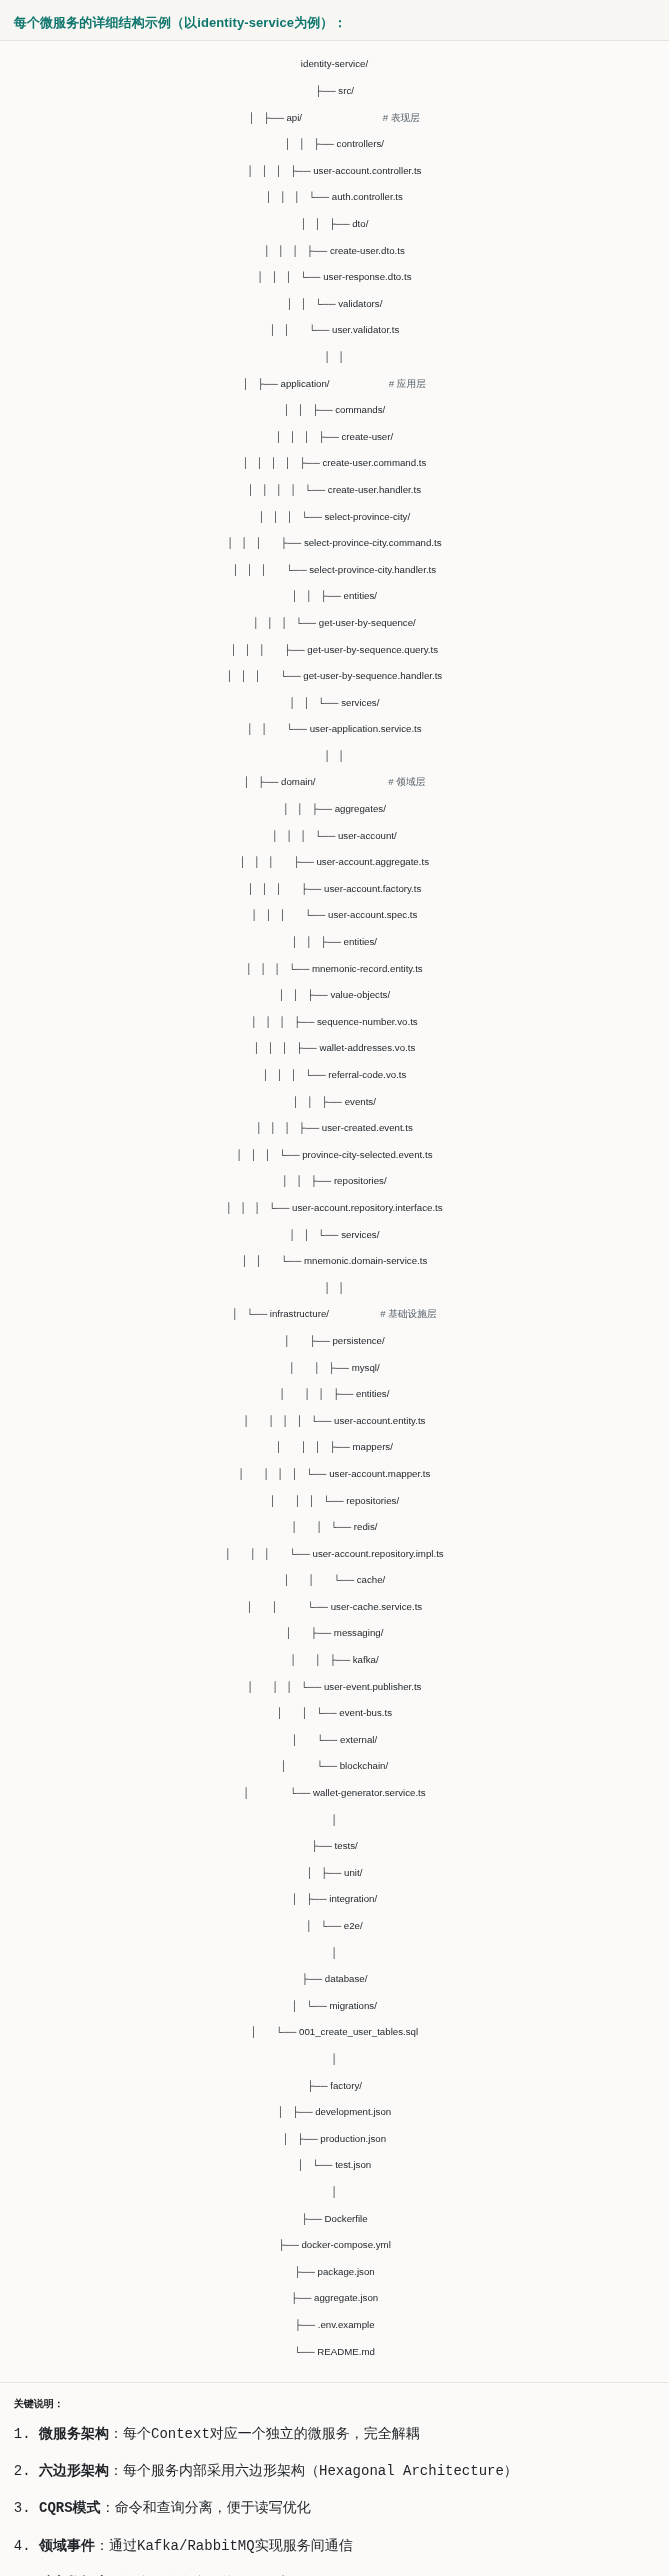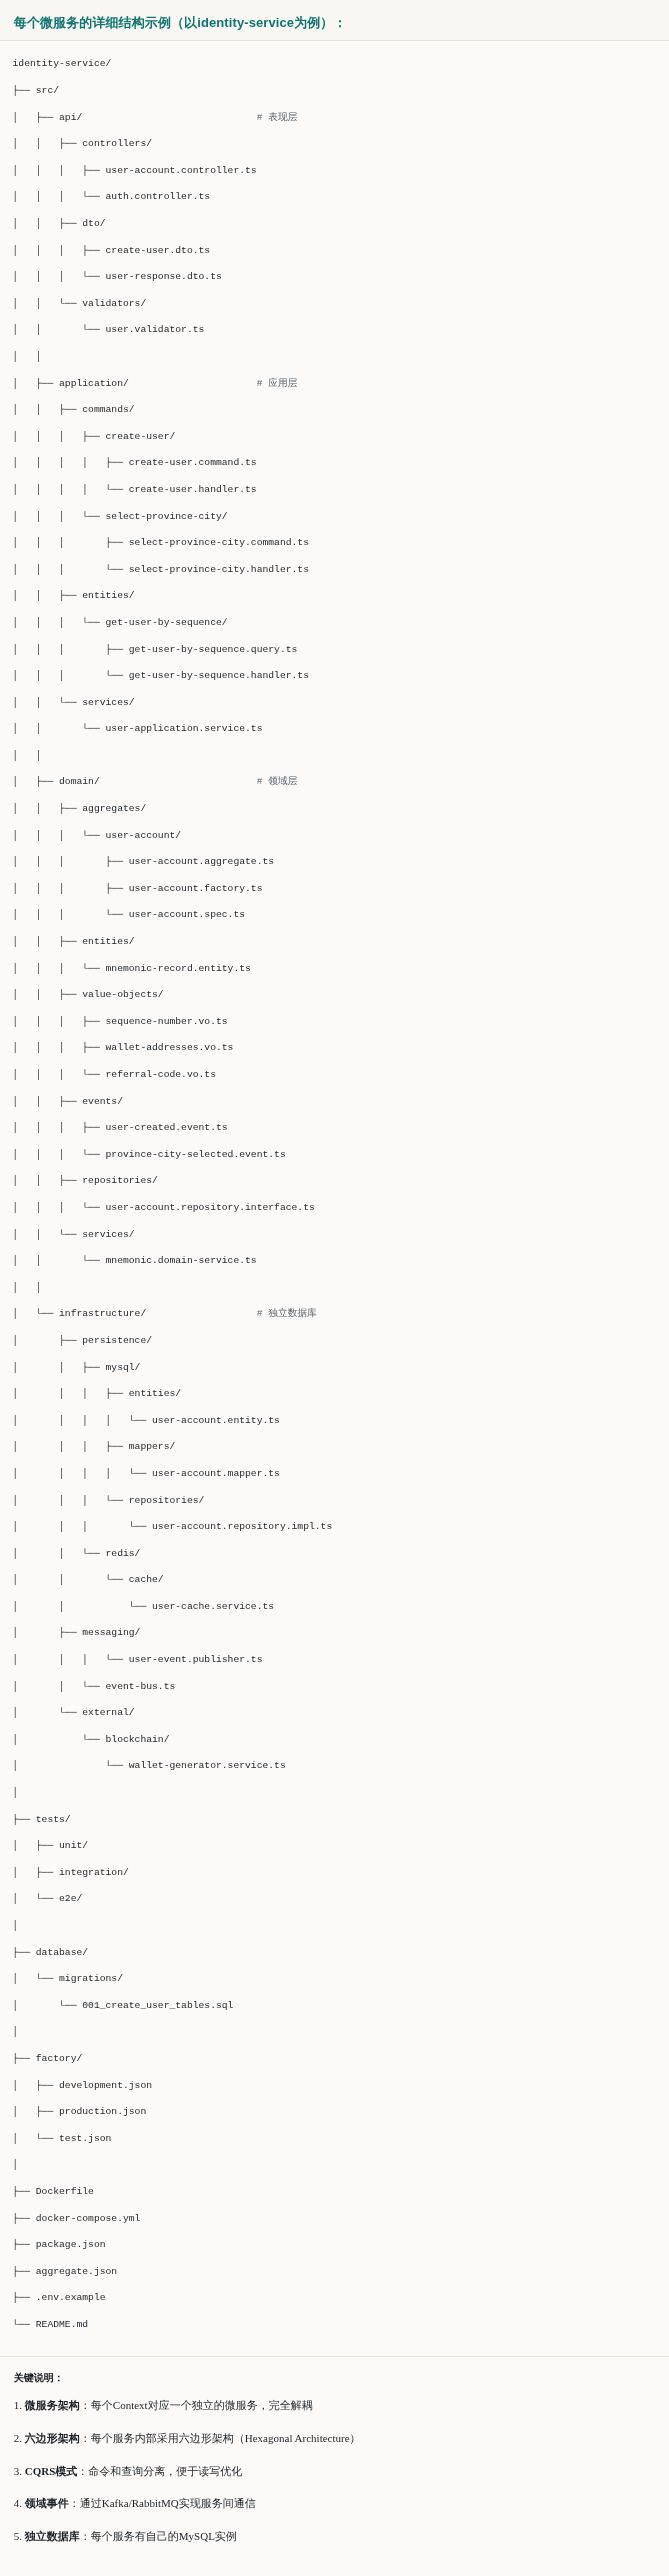--- a/index.html
+++ b/index.html
@@ -18,43 +18,44 @@
     font-weight:bold;
     font-size:13px;
     line-height:1.35;
     color:#0f766e;
     letter-spacing:0.1px;
   }
 
   
   .tree-wrap{padding:16.3px 12.5px 11.3px 12.5px;background:#fbfaf8;}
   .tree{
-    font-family:Liberation Mono, monospace;
+    font-family:Liberation Sans, sans-serif;
     font-size:9.7px;
     line-height:13.3px;
     color:#24292f;
     white-space:pre;
     letter-spacing:0px;
+    text-align:center;
   }
   .tree .row{display:block;white-space:pre;min-height:13.3px;}
   .tree .cmt{color:#57606a;}
 
   
   .notes-wrap{padding:5px 13.8px 16.3px 13.8px;background:#fbfaf8;border-top:0.6px solid #e6e3dd;}
   .notes-title{
     font-family:"Liberation Serif", serif;
     font-weight:bold;
     font-size:10px;
     line-height:1.4;
     color:#16191d;
     margin:8.8px 0 12.5px 0;
   }
   .note-item{
-    font-family:Liberation Serif, serif;
-    font-size:11px;
+    font-family:Liberation Mono, monospace;
+    font-size:14px;
     line-height:1.5;
     color:#1f2328;
     margin:0 0 16.3px 0;
   }
   .note-item .num{font-weight:normal;}
   .note-item .lead{font-weight:bold;}
   .note-item .body{font-weight:normal;}
 </style>
 </head>
 <body>
@@ -106,33 +107,34 @@
 <span class="row"><span>│   │   │   ├── wallet-addresses.vo.ts</span></span>
 <span class="row"><span>│   │   │   └── referral-code.vo.ts</span></span>
 <span class="row"><span>│   │   ├── events/</span></span>
 <span class="row"><span>│   │   │   ├── user-created.event.ts</span></span>
 <span class="row"><span>│   │   │   └── province-city-selected.event.ts</span></span>
 <span class="row"><span>│   │   ├── repositories/</span></span>
 <span class="row"><span>│   │   │   └── user-account.repository.interface.ts</span></span>
 <span class="row"><span>│   │   └── services/</span></span>
 <span class="row"><span>│   │       └── mnemonic.domain-service.ts</span></span>
 <span class="row"><span>│   │</span></span>
-<span class="row"><span>│   └── infrastructure/</span><span>                   </span><span class="cmt"># 独立数据库</span></span>
+<span class="row"><span>│   └── infrastructure/</span><span>                   </span><span class="cmt"># 基础设施层</span></span>
 <span class="row"><span>│       ├── persistence/</span></span>
 <span class="row"><span>│       │   ├── mysql/</span></span>
 <span class="row"><span>│       │   │   ├── entities/</span></span>
 <span class="row"><span>│       │   │   │   └── user-account.entity.ts</span></span>
 <span class="row"><span>│       │   │   ├── mappers/</span></span>
 <span class="row"><span>│       │   │   │   └── user-account.mapper.ts</span></span>
 <span class="row"><span>│       │   │   └── repositories/</span></span>
+<span class="row"><span>│       │   └── redis/</span></span>
 <span class="row"><span>│       │   │       └── user-account.repository.impl.ts</span></span>
-<span class="row"><span>│       │   └── redis/</span></span>
 <span class="row"><span>│       │       └── cache/</span></span>
 <span class="row"><span>│       │           └── user-cache.service.ts</span></span>
 <span class="row"><span>│       ├── messaging/</span></span>
+<span class="row"><span>│       │   ├── kafka/</span></span>
 <span class="row"><span>│       │   │   └── user-event.publisher.ts</span></span>
 <span class="row"><span>│       │   └── event-bus.ts</span></span>
 <span class="row"><span>│       └── external/</span></span>
 <span class="row"><span>│           └── blockchain/</span></span>
 <span class="row"><span>│               └── wallet-generator.service.ts</span></span>
 <span class="row"><span>│</span></span>
 <span class="row"><span>├── tests/</span></span>
 <span class="row"><span>│   ├── unit/</span></span>
 <span class="row"><span>│   ├── integration/</span></span>
 <span class="row"><span>│   └── e2e/</span></span>

